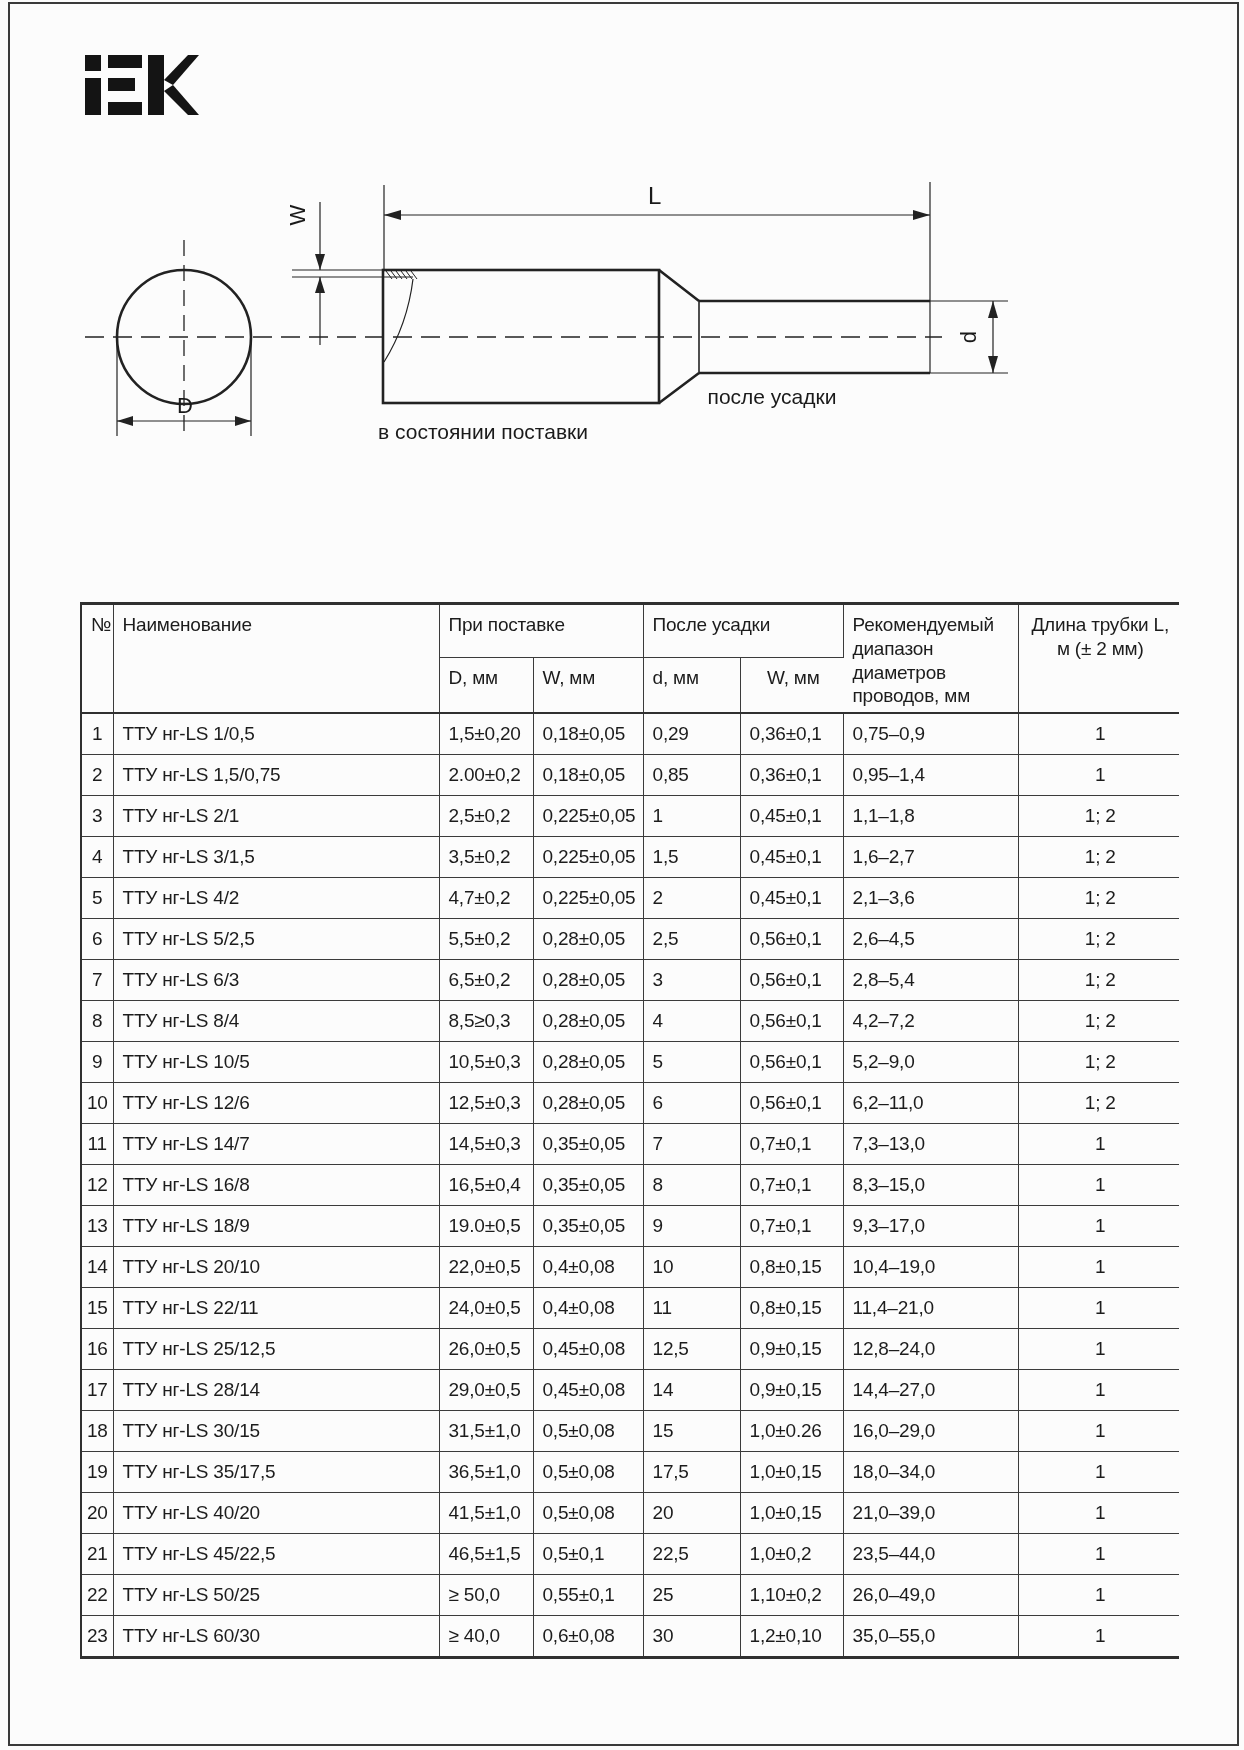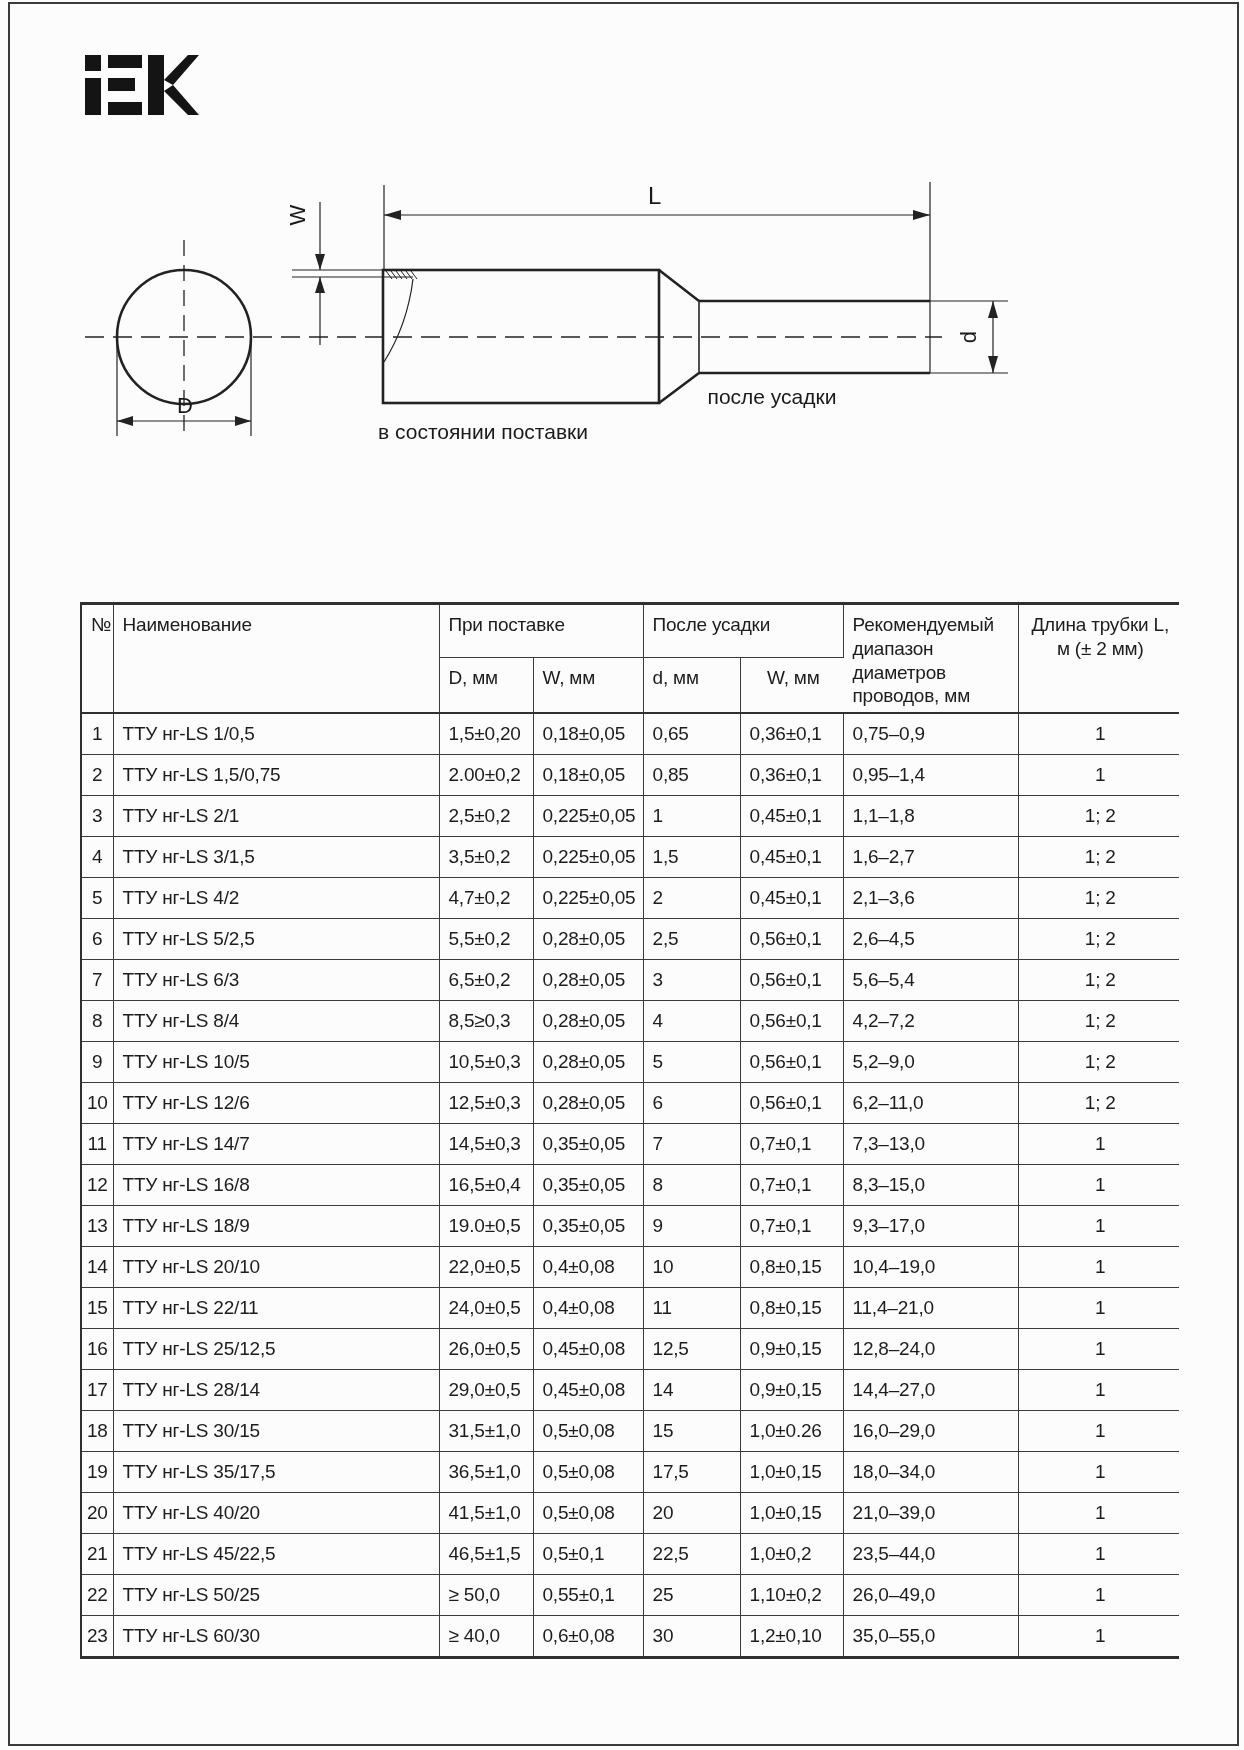--- a/index.html
+++ b/index.html
@@ -155,21 +155,21 @@
         <th>d, мм</th>
         <th>W, мм</th>
       </tr>
     </thead>
     <tbody id="spec-tbody">
         <tr>
           <td class="c">1</td>
           <td>ТТУ нг-LS 1/0,5</td>
           <td>1,5±0,20</td>
           <td>0,18±0,05</td>
-          <td>0,65</td>
+          <td>0,29</td>
           <td>0,36±0,1</td>
           <td>0,75–0,9</td>
           <td>1</td>
         </tr>
         <tr>
           <td class="c">2</td>
           <td>ТТУ нг-LS 1,5/0,75</td>
           <td>2.00±0,2</td>
           <td>0,18±0,05</td>
           <td>0,85</td>
@@ -217,21 +217,21 @@
           <td>2,6–4,5</td>
           <td>1; 2</td>
         </tr>
         <tr>
           <td class="c">7</td>
           <td>ТТУ нг-LS 6/3</td>
           <td>6,5±0,2</td>
           <td>0,28±0,05</td>
           <td>3</td>
           <td>0,56±0,1</td>
-          <td>5,6–5,4</td>
+          <td>2,8–5,4</td>
           <td>1; 2</td>
         </tr>
         <tr>
           <td class="c">8</td>
           <td>ТТУ нг-LS 8/4</td>
           <td>8,5≥0,3</td>
           <td>0,28±0,05</td>
           <td>4</td>
           <td>0,56±0,1</td>
           <td>4,2–7,2</td>

